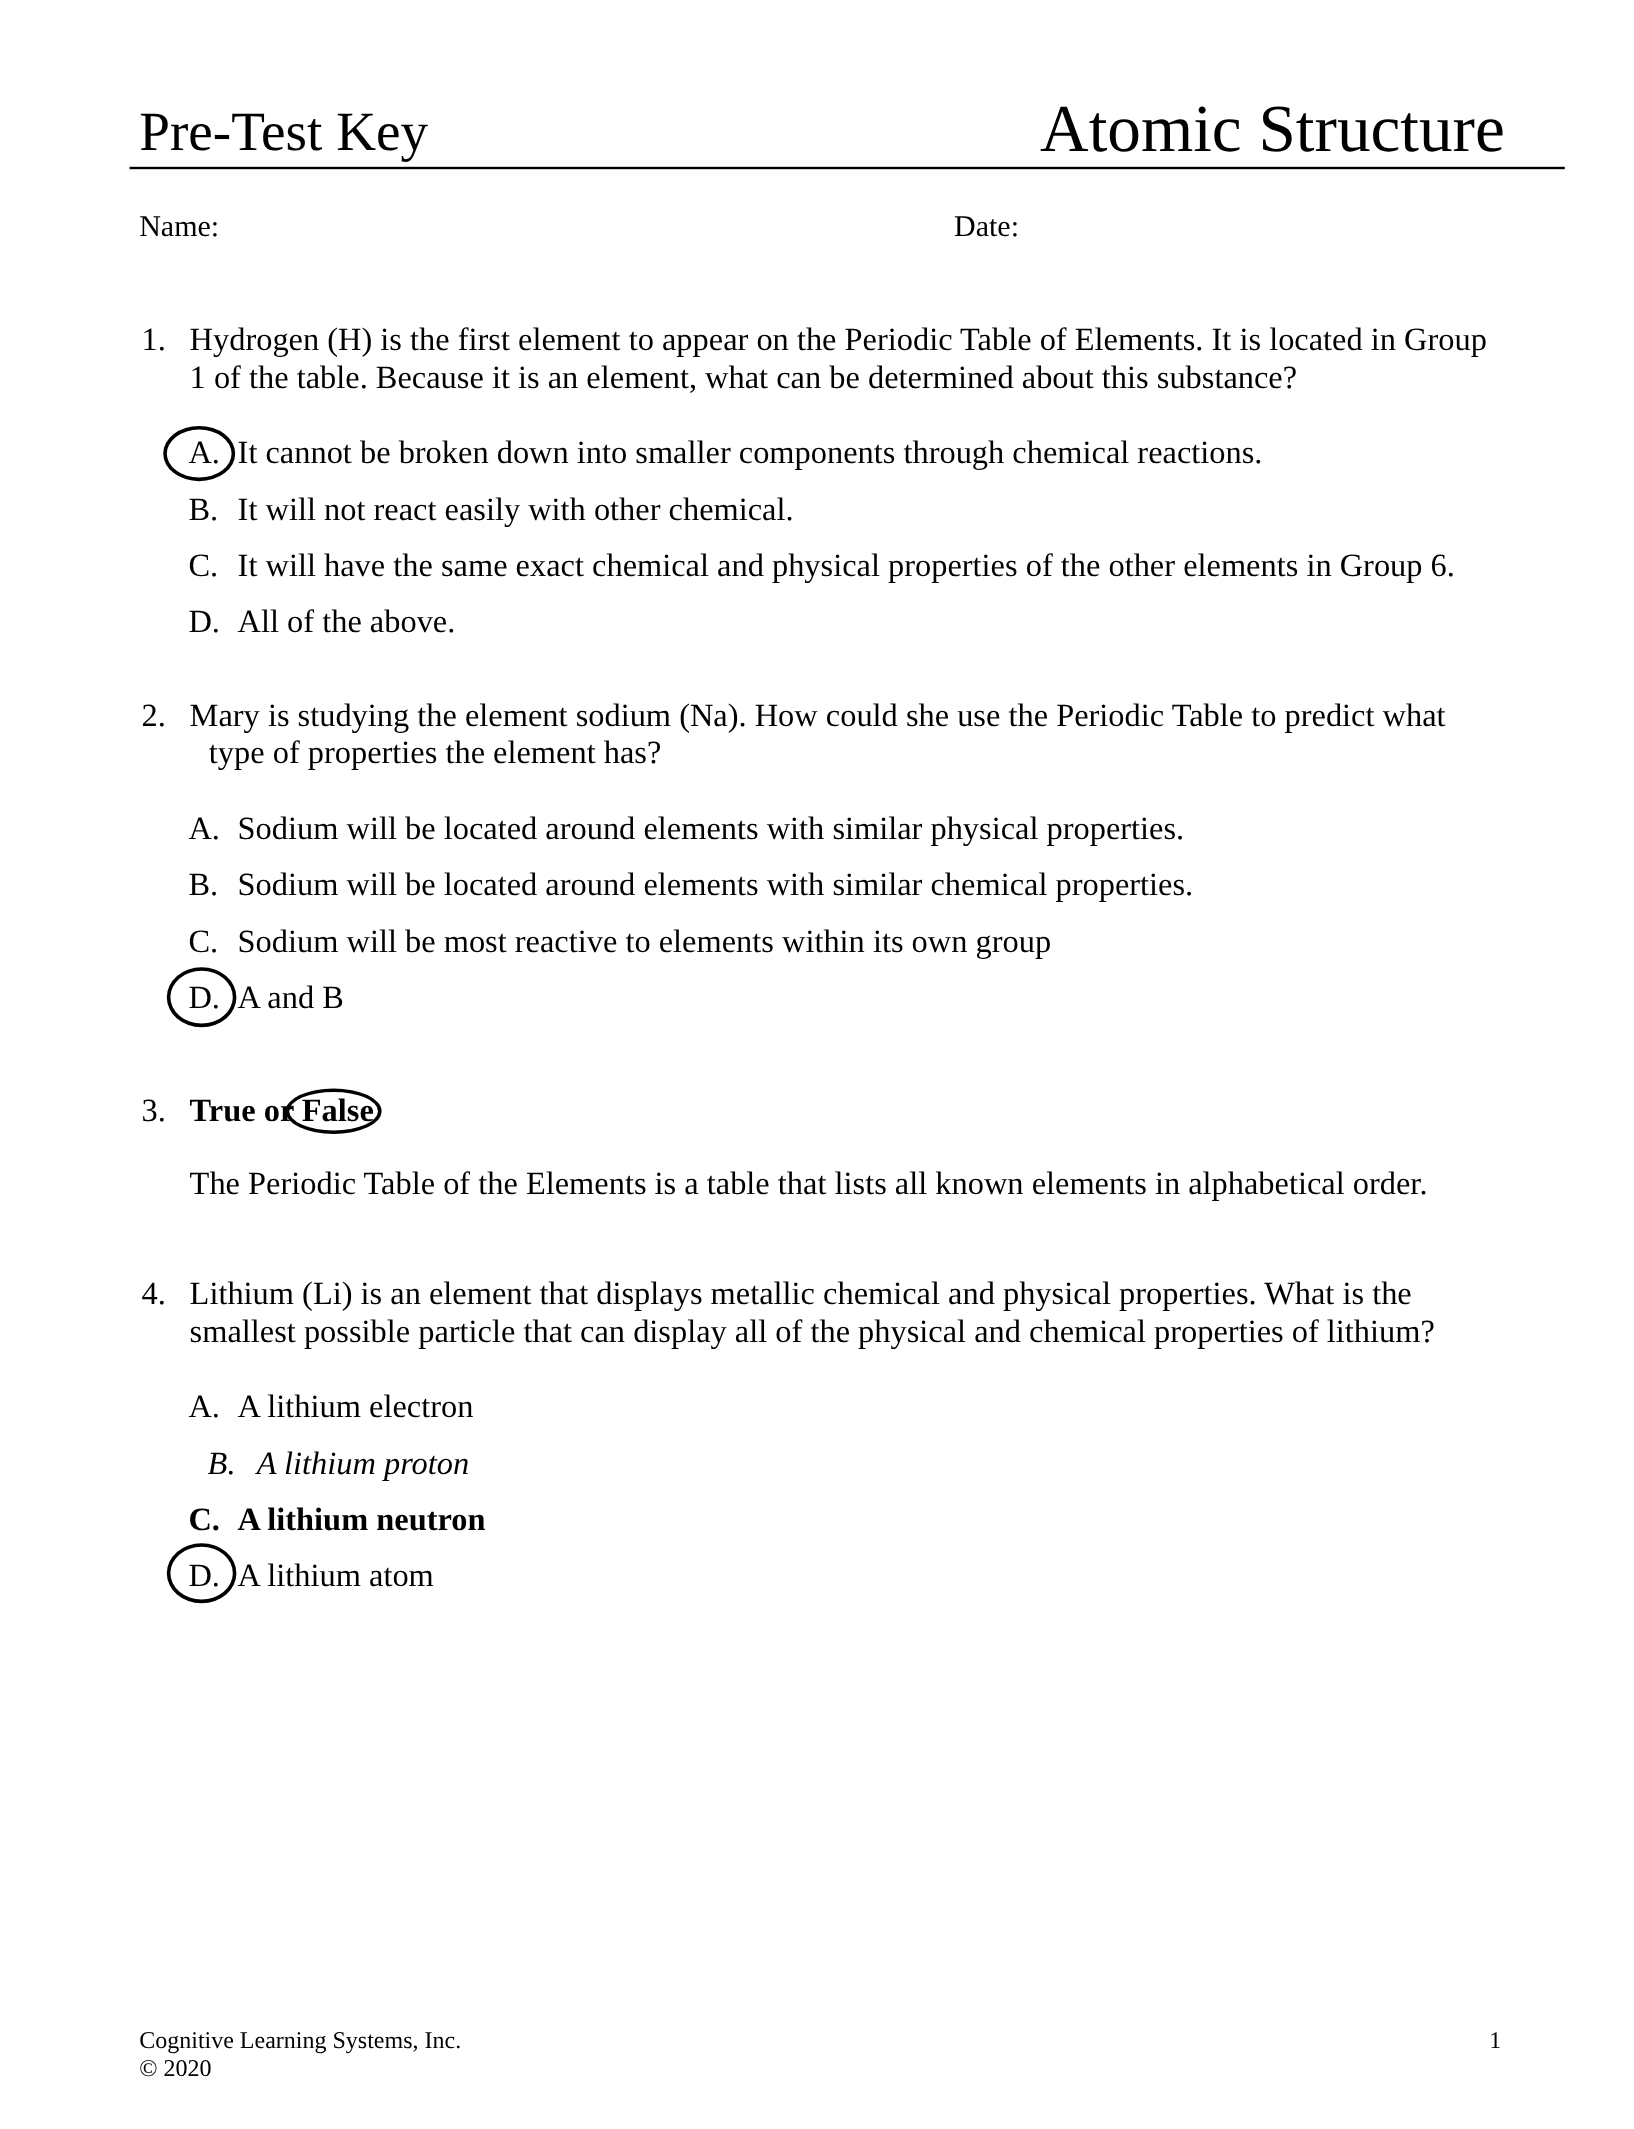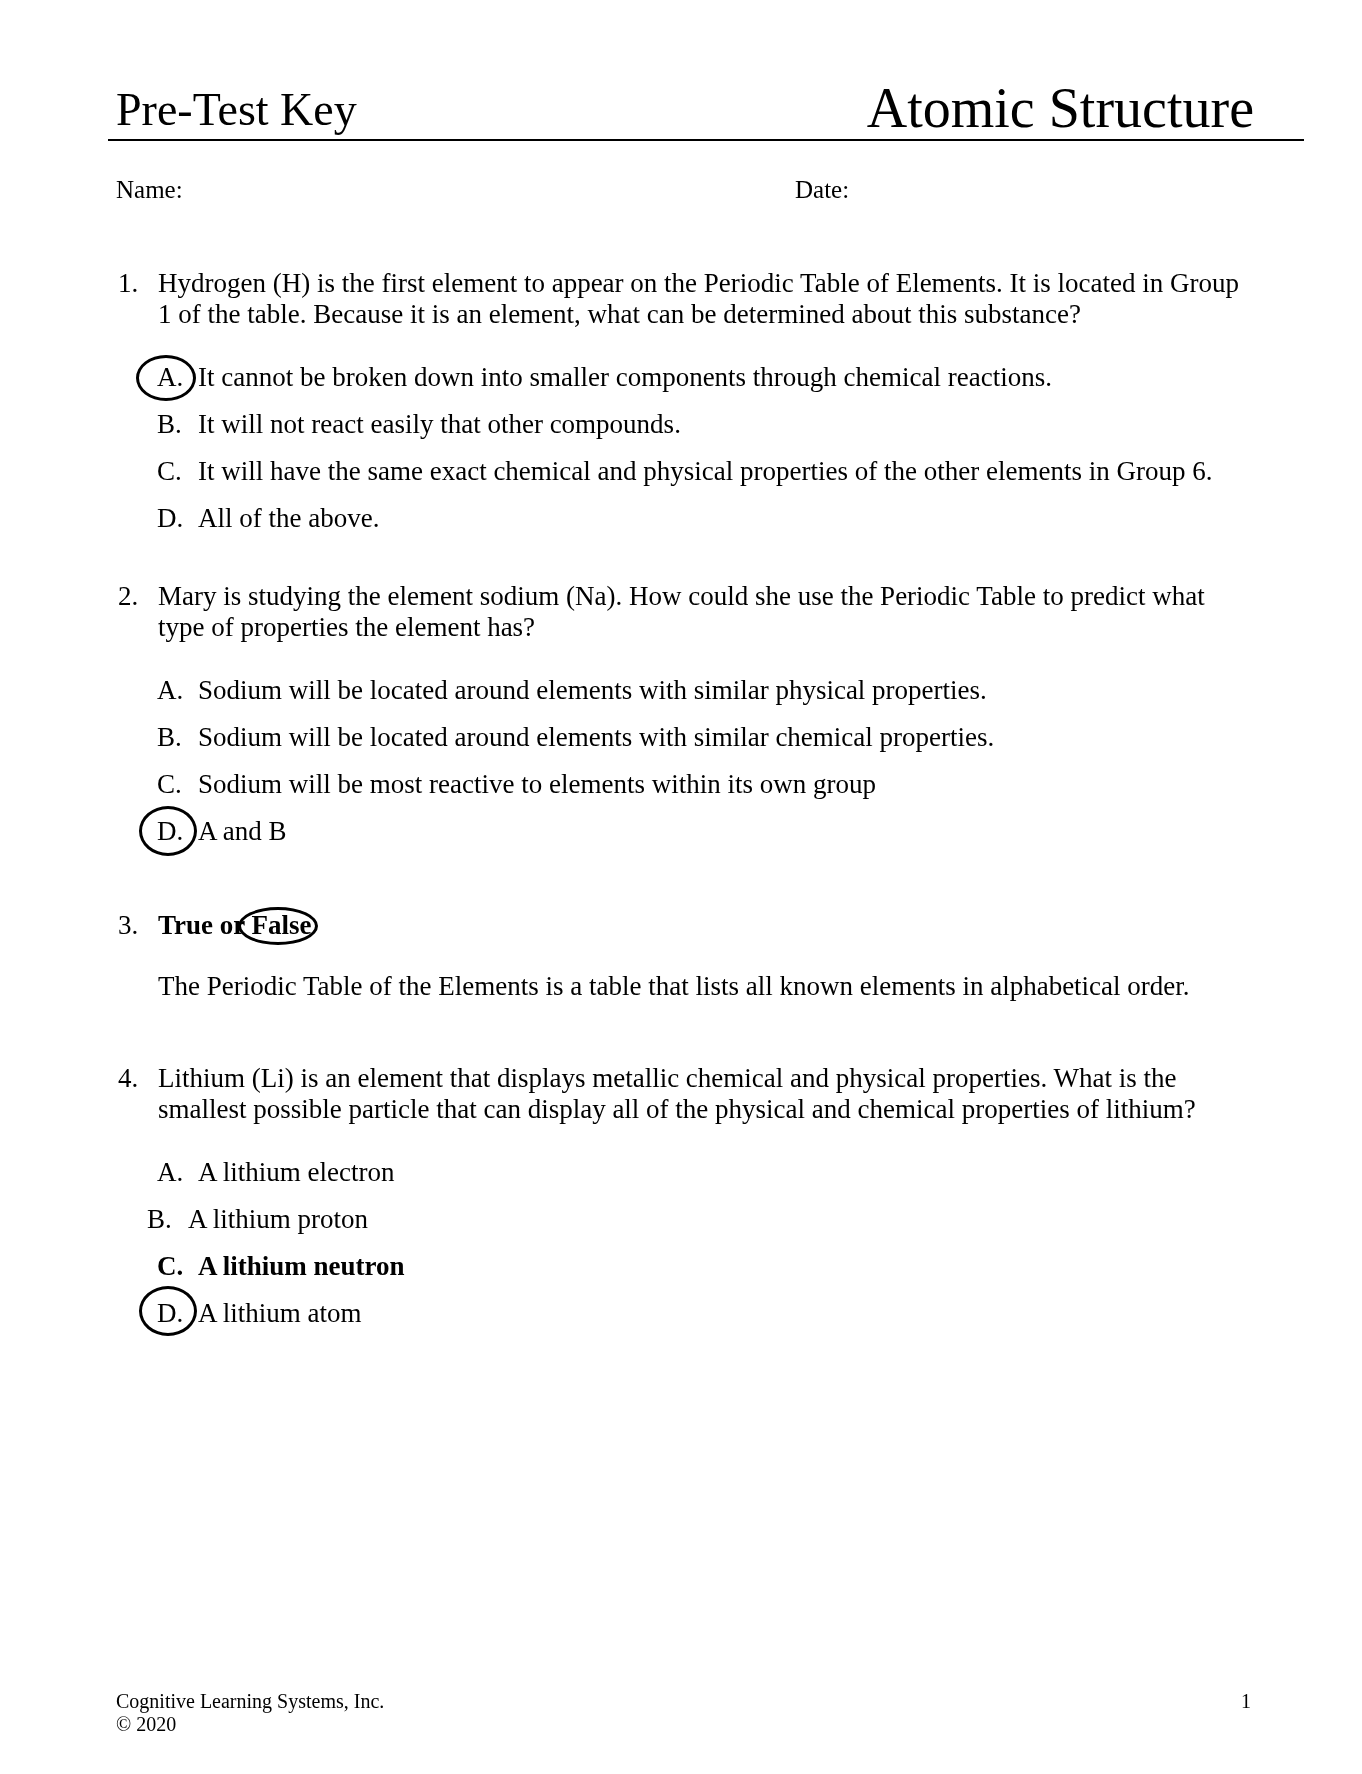--- a/index.html
+++ b/index.html
@@ -37,34 +37,34 @@
   <div class="abs q-num" style="left:118px; top:268px;">1.</div>
   <div class="abs q-text" style="left:158px; top:268px;">Hydrogen (H) is the first element to appear on the Periodic Table of Elements.  It is located in Group</div>
   <div class="abs q-text" style="left:158px; top:299px;">1 of the table.  Because it is an element, what can be determined about this substance?</div>
 
   <div class="abs opt" style="left:157px; top:362px;">
     <span class="opt-letter">A.</span><span>It cannot be broken down into smaller components through chemical reactions.</span>
   </div>
   <div class="circle" style="left:136px; top:355px; width:60px; height:46px;"></div>
 
   <div class="abs opt" style="left:157px; top:409px;">
-    <span class="opt-letter">B.</span><span>It will not react easily that other compounds.</span>
+    <span class="opt-letter">B.</span><span>It will not react easily with other chemical.</span>
   </div>
   <div class="abs opt" style="left:157px; top:456px;">
     <span class="opt-letter">C.</span><span>It will have the same exact chemical and physical properties of the other elements in Group 6.</span>
   </div>
   <div class="abs opt" style="left:157px; top:503px;">
     <span class="opt-letter">D.</span><span>All of the above.</span>
   </div>
 </div>
 
 <div>
   <div class="abs q-num" style="left:118px; top:581px;">2.</div>
   <div class="abs q-text" style="left:158px; top:581px;">Mary is studying the element sodium (Na).  How could she use the Periodic Table to predict what</div>
-  <div class="abs q-text" style="left:158px; top:612px;">type of properties the element has?</div>
+  <div class="abs q-text" style="left:174px; top:612px;">type of properties the element has?</div>
 
   <div class="abs opt" style="left:157px; top:675px;">
     <span class="opt-letter">A.</span><span>Sodium will be located around elements with similar physical properties.</span>
   </div>
   <div class="abs opt" style="left:157px; top:722px;">
     <span class="opt-letter">B.</span><span>Sodium will be located around elements with similar chemical properties.</span>
   </div>
   <div class="abs opt" style="left:157px; top:769px;">
     <span class="opt-letter">C.</span><span>Sodium will be most reactive to elements within its own group</span>
   </div>
@@ -86,21 +86,21 @@
 </div>
 
 <div>
   <div class="abs q-num" style="left:118px; top:1063px;">4.</div>
   <div class="abs q-text" style="left:158px; top:1063px;">Lithium (Li) is an element that displays metallic chemical and physical properties.  What is the</div>
   <div class="abs q-text" style="left:158px; top:1094px;">smallest possible particle that can display all of the physical and chemical properties of lithium?</div>
 
   <div class="abs opt" style="left:157px; top:1157px;">
     <span class="opt-letter">A.</span><span>A lithium electron</span>
   </div>
-  <div class="abs opt" style="left:147px; top:1204px;">
+  <div class="abs opt" style="left:173px; top:1204px;font-style:italic;">
     <span class="opt-letter">B.</span><span>A lithium proton</span>
   </div>
   <div class="abs opt" style="left:157px; top:1251px;font-weight:bold;">
     <span class="opt-letter">C.</span><span>A lithium neutron</span>
   </div>
   <div class="abs opt" style="left:157px; top:1298px;">
     <span class="opt-letter">D.</span><span>A lithium atom</span>
   </div>
   <div class="circle" style="left:139px; top:1286px; width:58px; height:50px;"></div>
 </div>

